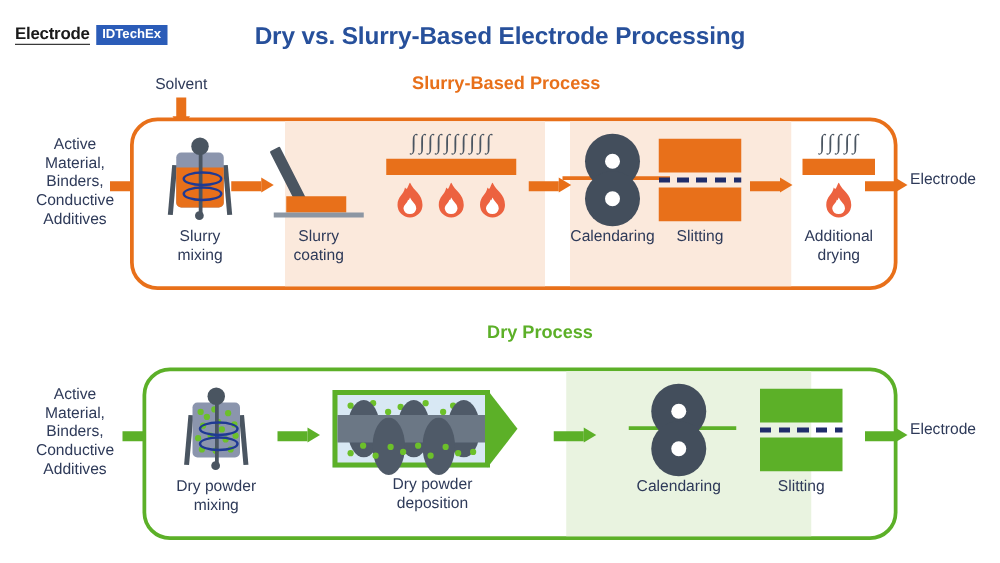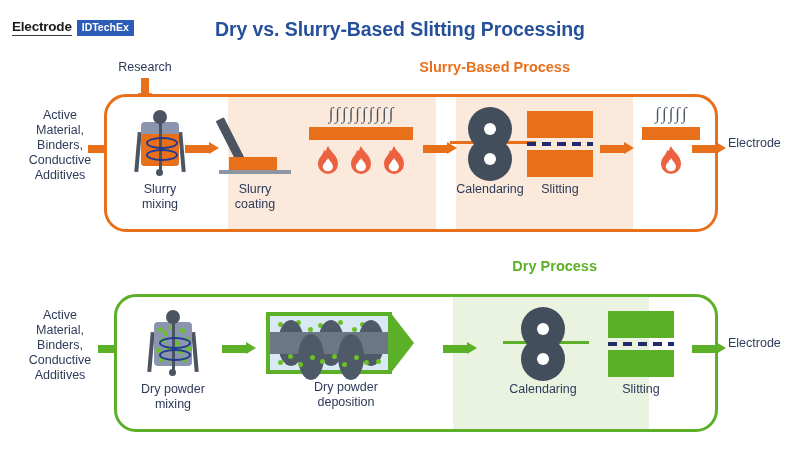--- a/index.html
+++ b/index.html
@@ -52,21 +52,21 @@
     font-weight: 700;
     color: #27509b;
     letter-spacing: -0.1px;
   }
 
   
   .section-heading {
     position: absolute;
     font-size: 14.5px;
     font-weight: 700;
-    text-align: right;
+    text-align: center;
   }
   #slurry-heading { left: 240px; width: 330px; top: 59px; color: #e8701a; }
   #dry-heading    { left: 267px; width: 330px; top: 258px; color: #5cb028; }
 
   
   .side-label {
     position: absolute;
     font-size: 12.5px;
     line-height: 15px;
     text-align: center;
@@ -325,32 +325,32 @@
   .flame-svg { display: block; }
 </style>
 </head>
 <body>
 
 <div id="logo">
   <span id="logo-word">Electrode</span>
   <span id="logo-badge">IDTechEx</span>
 </div>
 
-<div id="page-title">Dry vs. Slurry-Based Slitting Processing</div>
+<div id="page-title">Dry vs. Slurry-Based Electrode Processing</div>
 
 <div class="section-heading" id="slurry-heading">Slurry-Based Process</div>
 
 <div class="side-label" id="slurry-input" style="white-space:pre-line;">Active
 Material,
 Binders,
 Conductive
 Additives</div>
 <div class="side-label" id="slurry-output">Electrode</div>
 
-<div id="solvent-label">Research</div>
+<div id="solvent-label">Solvent</div>
 <div class="arrow-down" style="left:138px; top:78px; height:26px;">
   <div class="shaft" style="height:16px;"></div>
   <div class="head"></div>
 </div>
 
 <div class="arrow or" style="left:88px; top:142px; width:34px;">
   <div class="shaft" style="width:24px;"></div>
   <div class="head" style="left:24px;"></div>
 </div>
 
@@ -475,20 +475,22 @@
       </div>
       <div class="bar" style="left:8px; width:58px;"></div>
       <div class="flames">
         <svg class="flame-svg" width="24" height="30" viewBox="0 0 24 30">
           <path d="M12 0 C15 7 22 9 22 18 A10 10 0 0 1 2 18 C2 11 7 10 8 4 C10 7 10 3 12 0 Z" fill="#ec6240"></path>
           <path d="M12 12 C14 16 17 17 17 21 A5.2 5.2 0 0 1 6.8 21 C6.8 17.5 10 16.5 10.5 13.5 C11.2 15 11.2 13.5 12 12 Z" fill="#ffffff"></path>
         </svg>
       </div>
     </div>
   </div>
+  <div class="stage-label">Additional
+drying</div>
 </div>
 
 <div class="arrow or" style="left:692px; top:142px; width:34px;">
   <div class="shaft" style="width:24px;"></div>
   <div class="head" style="left:24px;"></div>
 </div>
 
 <div class="section-heading" id="dry-heading">Dry Process</div>
 
 <div class="side-label" id="dry-input" style="white-space:pre-line;">Active

